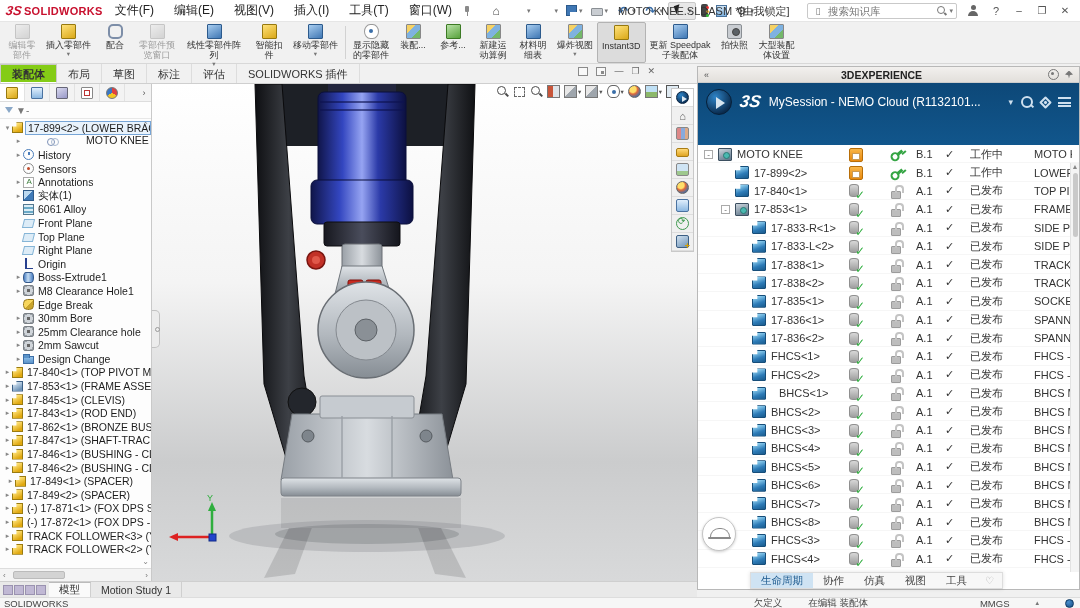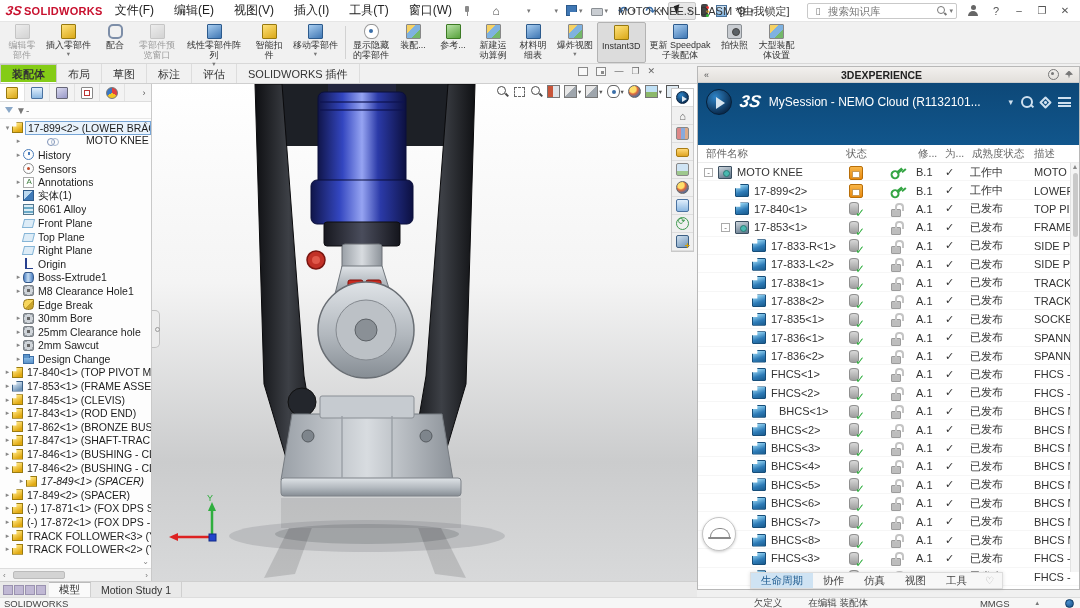--- a/index.html
+++ b/index.html
@@ -564,21 +564,21 @@
         <div class="titem" style="padding-left: 3px;">
           <span class="arr">▸</span>
           <span class="ti ti-part"></span>
           <span class="lab">17-846&lt;1&gt; (BUSHING - CLE</span>
         </div>
         <div class="titem" style="padding-left: 3px;">
           <span class="arr">▸</span>
           <span class="ti ti-part"></span>
           <span class="lab">17-846&lt;2&gt; (BUSHING - CLE</span>
         </div>
-        <div class="titem" style="padding-left: 17px; font-style: italic;">
+        <div class="titem" style="padding-left: 6px;">
           <span class="arr">▸</span>
           <span class="ti ti-part"></span>
           <span class="lab">17-849&lt;1&gt; (SPACER)</span>
         </div>
         <div class="titem" style="padding-left: 3px;">
           <span class="arr">▸</span>
           <span class="ti ti-part"></span>
           <span class="lab">17-849&lt;2&gt; (SPACER)</span>
         </div>
         <div class="titem" style="padding-left: 3px;">
@@ -764,28 +764,20 @@
       <div class="dex-hrow">
         <span class="dx-compass"></span>
         <span class="dx-3ds">3S</span>
         <span class="dx-session">MySession - NEMO Cloud (R1132101...</span>
         <span class="dx-chev">▾</span>
         <span class="wmag"></span>
         <span class="wtag"></span>
         <span class="wburger"></span>
       </div>
     </div>
-    <div class="dex-cols" id="dexcols">
-        <span style="left: 8px;">部件名称</span>
-        <span style="left: 148px;">状态</span>
-        <span style="left: 220px;">修...</span>
-        <span style="left: 247px;">为...</span>
-        <span style="left: 274px;">成熟度状态</span>
-        <span style="left: 336px;">描述</span>
-      </div>
     <div class="dex-rows" id="dexrows">
         <div class="dxrow">
           <div class="cell" style="left: 6px; width: 12px;">
             <span class="dxtoggle">-</span>
           </div>
           <div class="cell" style="left: 20px;">
             <span class="dx-asm"></span>
           </div>
           <div class="cell" style="left: 39px; width: 111px; overflow: hidden;">MOTO KNEE</div>
           <div class="cell" style="left: 150px;">

